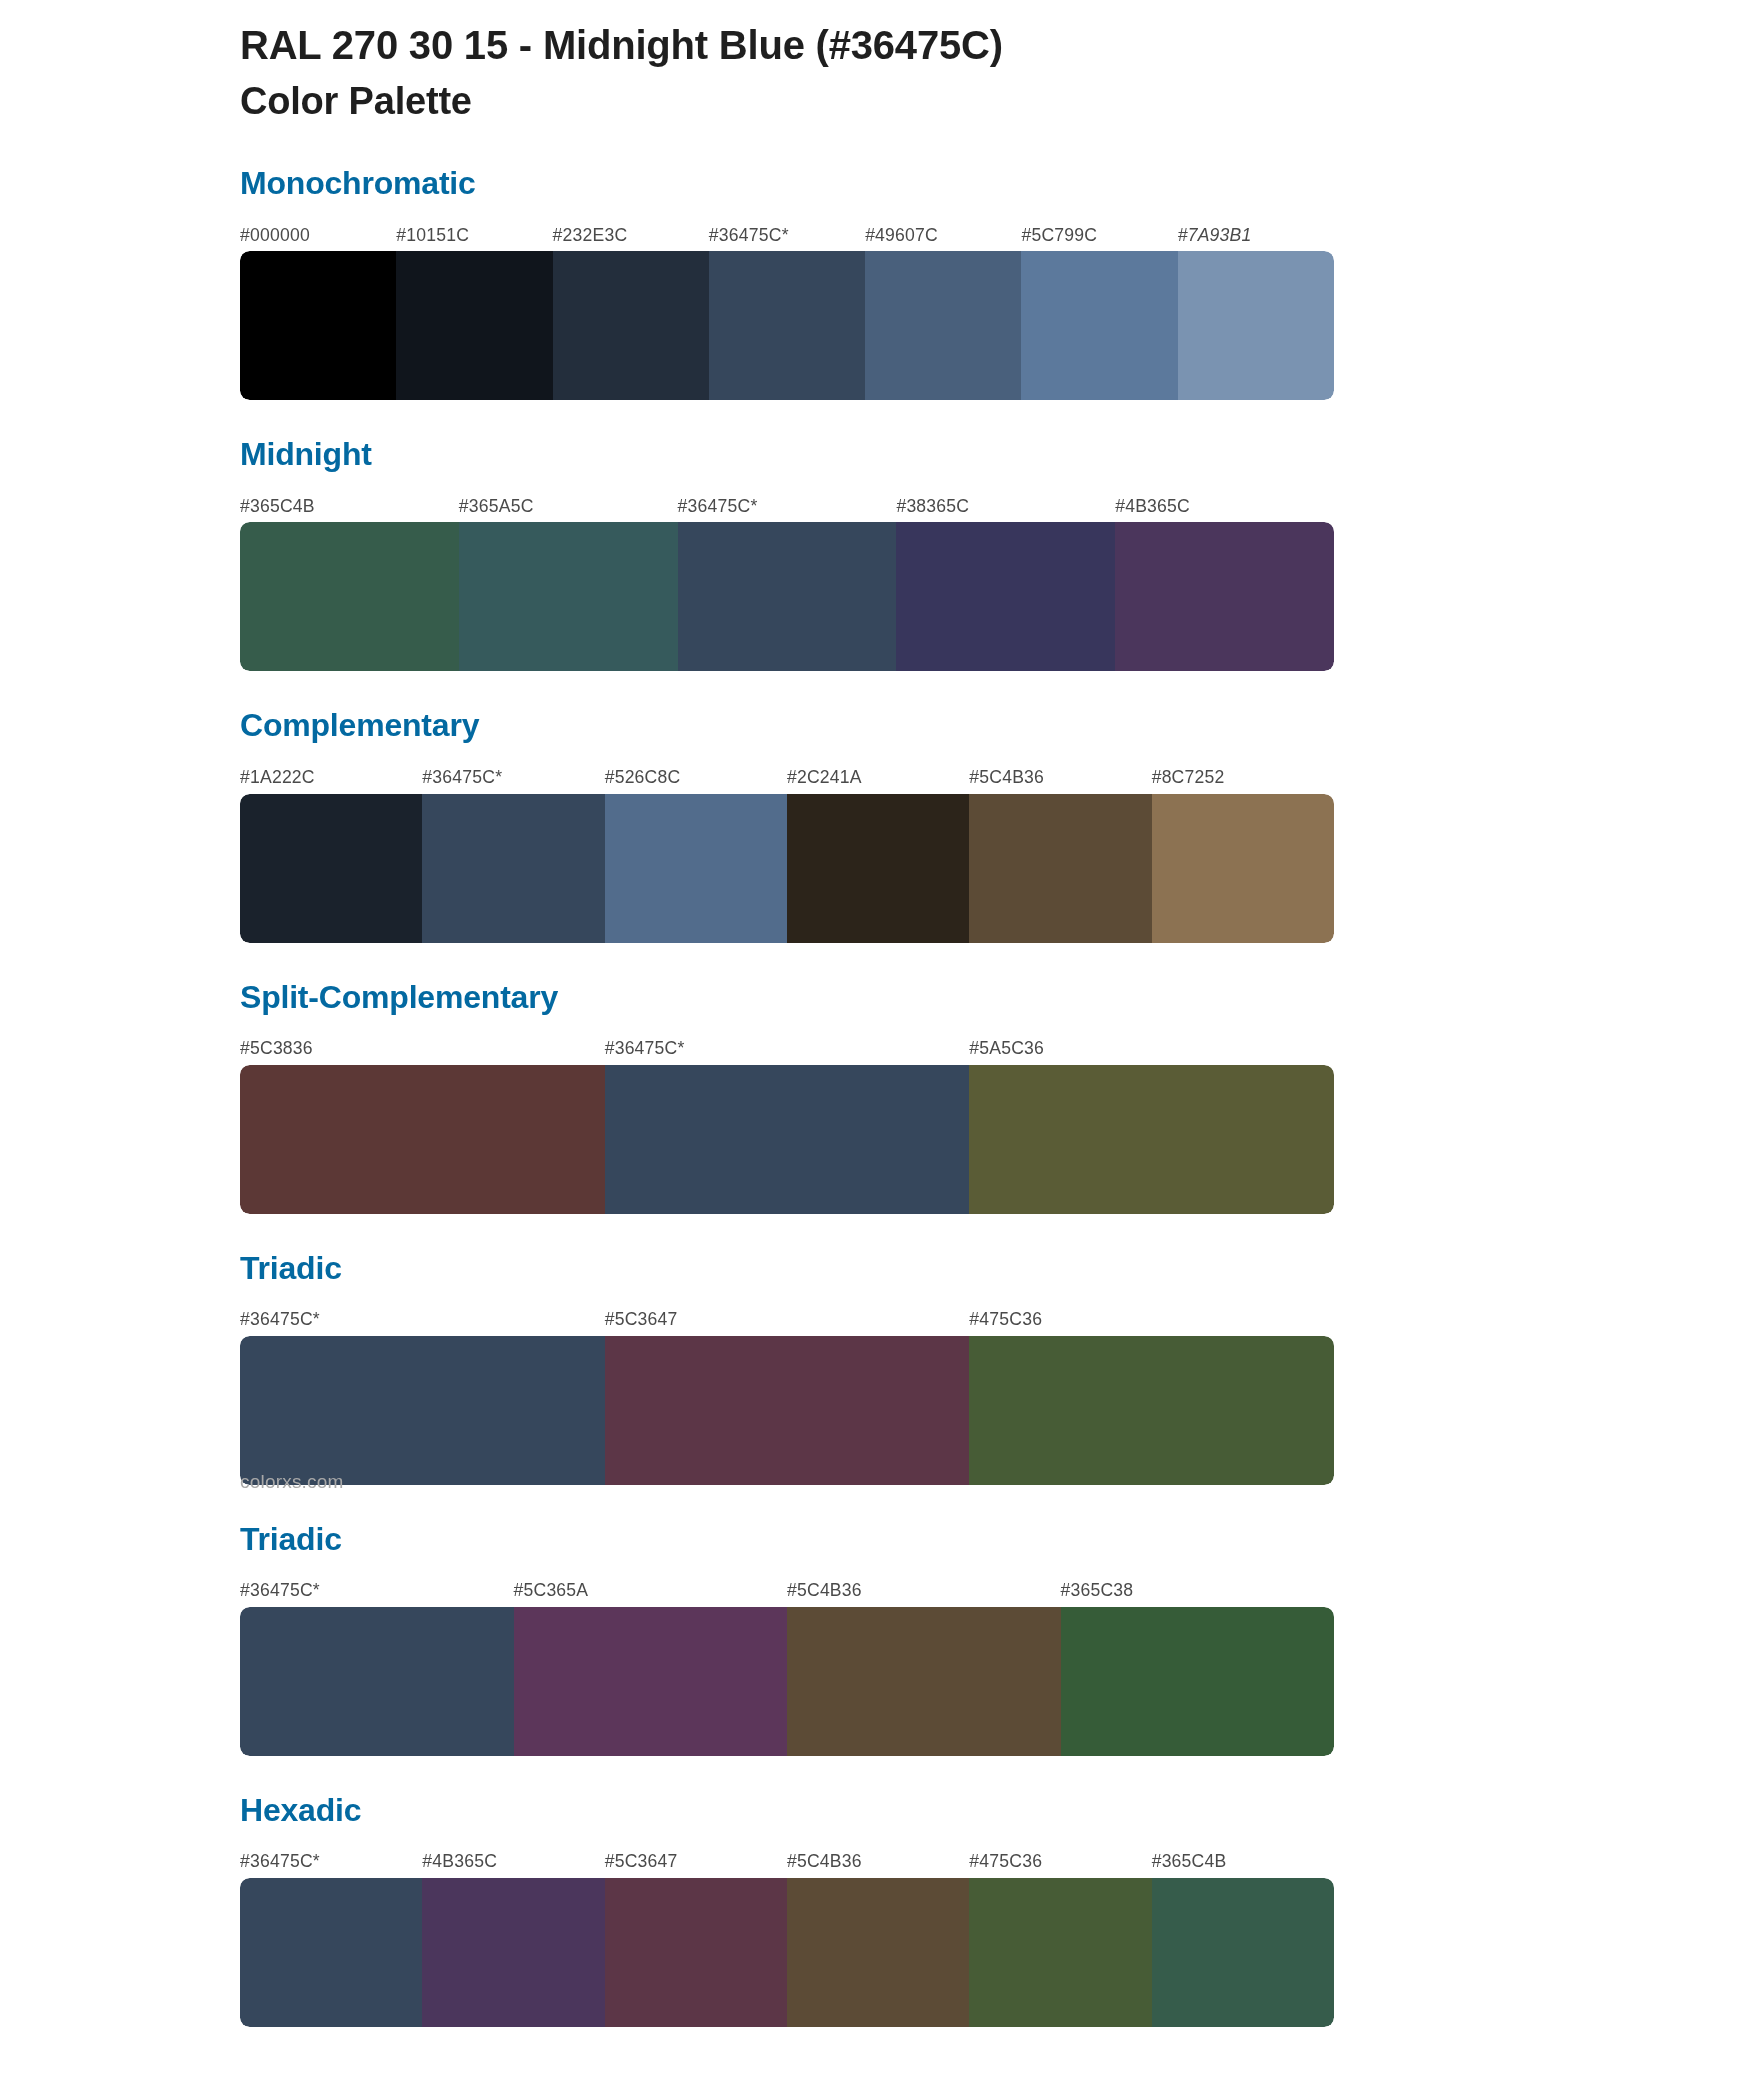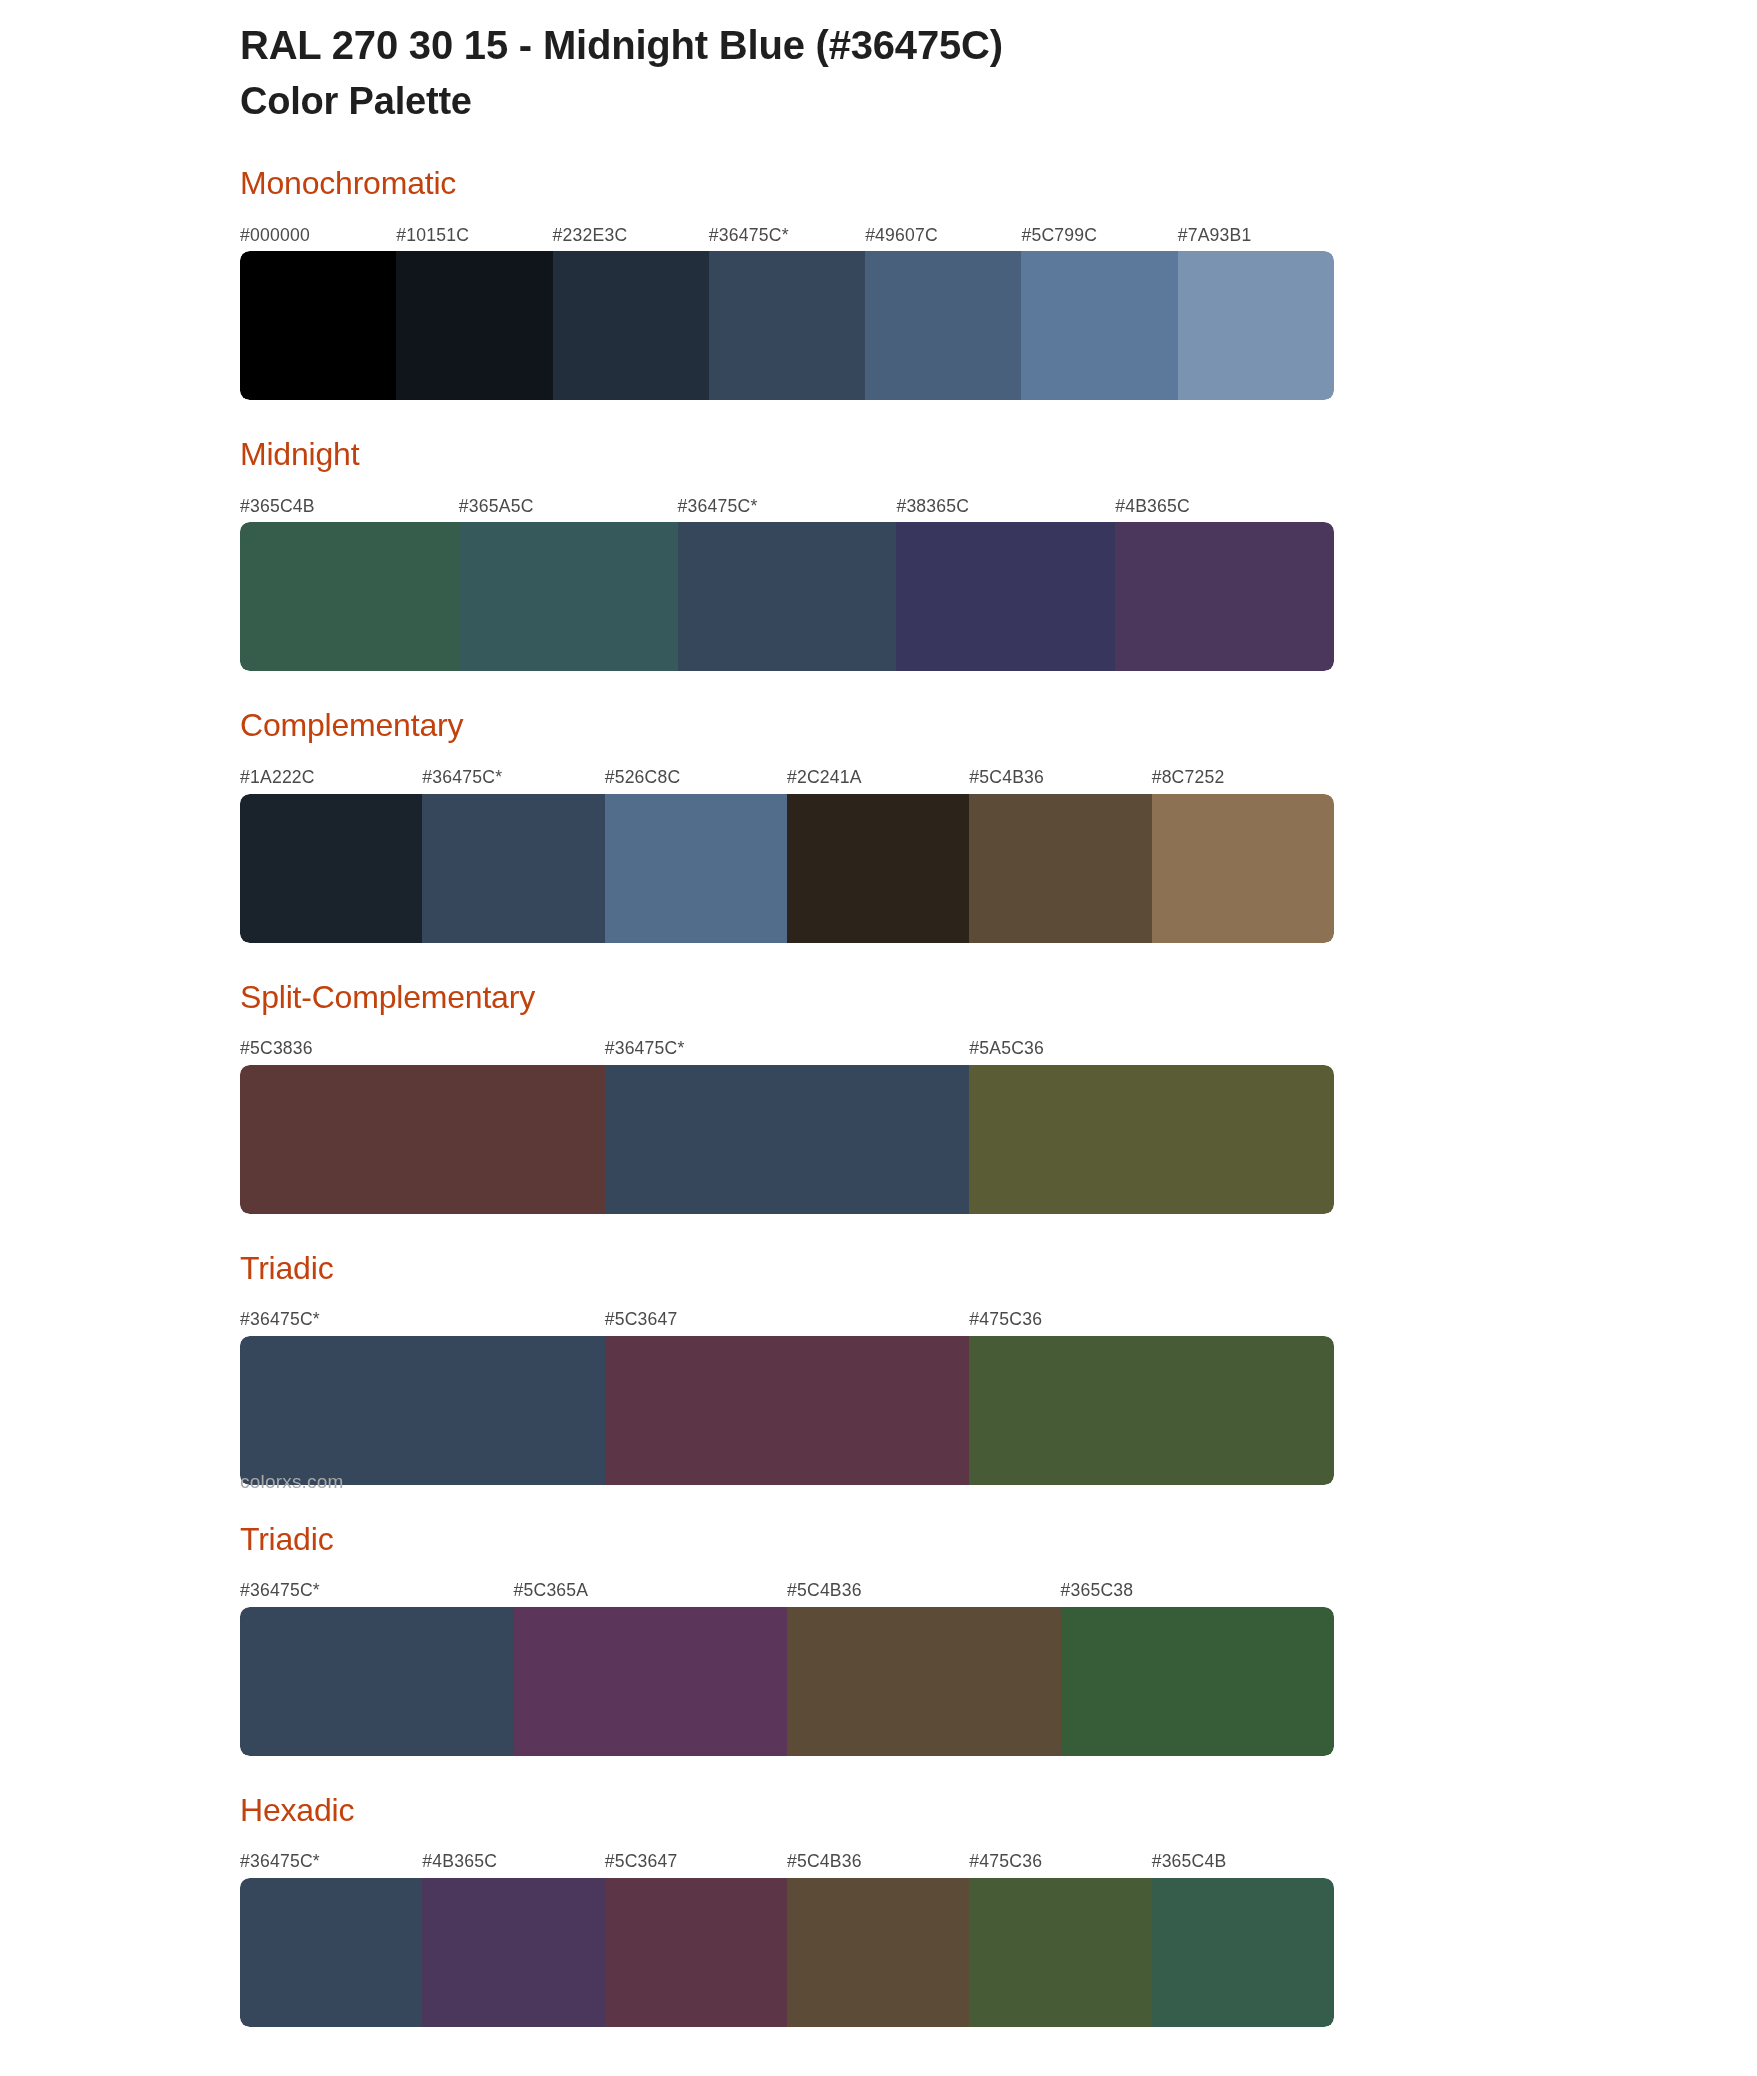--- a/index.html
+++ b/index.html
@@ -45,22 +45,22 @@
   }
   
   .sections {
     margin-top: 40px;
   }
   .section {
     padding-left: 240px;
   }
   .section-title {
     font-size: 32px;
-    font-weight: normal;
-    color: #c2410c;
+    font-weight: bold;
+    color: #0369a1;
     letter-spacing: -0.2px;
     margin: 0 0 6.4px 0;
     line-height: 1.25;
   }
   .swatch-group {
     width: 1094px;
     position: relative;
   }
   .labels-row {
     display: flex;
@@ -120,21 +120,21 @@
       <div class="section" data-rowsize="tall">
         <div class="section-title">Monochromatic</div>
         <div class="swatch-group">
           <div class="labels-row">
             <div class="swatch-label" style="width: 14.2857%;">#000000</div>
             <div class="swatch-label" style="width: 14.2857%;">#10151C</div>
             <div class="swatch-label" style="width: 14.2857%;">#232E3C</div>
             <div class="swatch-label" style="width: 14.2857%;">#36475C*</div>
             <div class="swatch-label" style="width: 14.2857%;">#49607C</div>
             <div class="swatch-label" style="width: 14.2857%;">#5C799C</div>
-            <div class="swatch-label" style="width: 14.2857%;">#7A93B1</div>
+            <div class="swatch-label" style="width: 14.2857%; font-style: italic;">#7A93B1</div>
           </div>
           <div class="chips-row">
             <div class="chip first" title="#000000" style="width: 14.2857%; background: rgb(0, 0, 0);"></div>
             <div class="chip" title="#10151C" style="width: 14.2857%; background: rgb(16, 21, 28);"></div>
             <div class="chip" title="#232E3C" style="width: 14.2857%; background: rgb(35, 46, 60);"></div>
             <div class="chip" title="#36475C*" style="width: 14.2857%; background: rgb(54, 71, 92);"></div>
             <div class="chip" title="#49607C" style="width: 14.2857%; background: rgb(73, 96, 124);"></div>
             <div class="chip" title="#5C799C" style="width: 14.2857%; background: rgb(92, 121, 156);"></div>
             <div class="chip last" title="#7A93B1" style="width: 14.2857%; background: rgb(122, 147, 177);"></div>
           </div>

